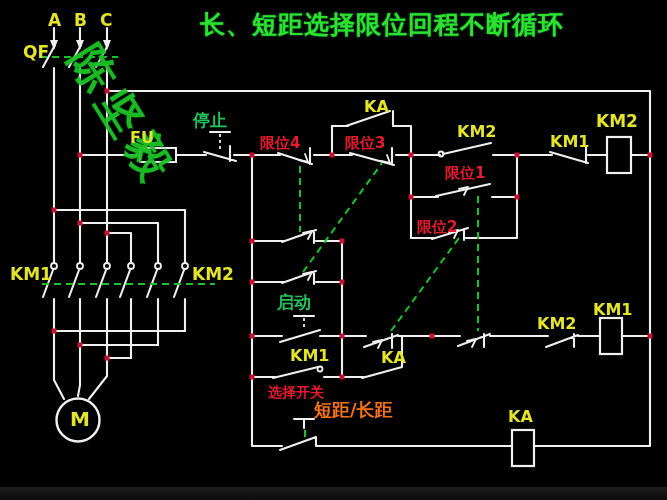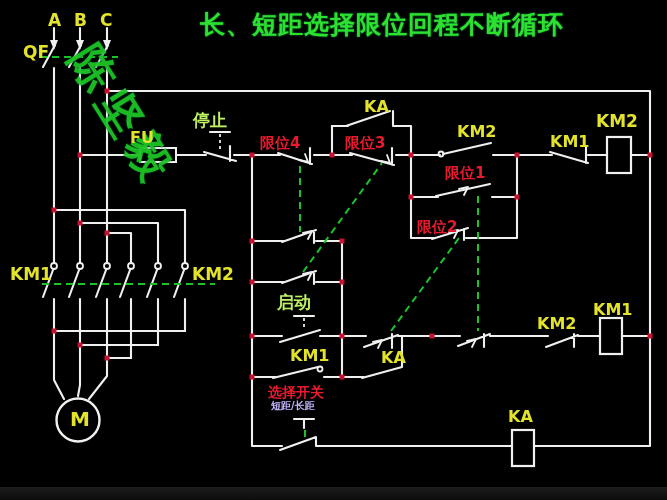--- a/index.html
+++ b/index.html
@@ -5,22 +5,22 @@
   html,body{margin:0;padding:0;background:#000;}
   .stage{
     position:relative;width:667px;height:500px;background:#000;overflow:hidden;
     font-family:"DejaVu Sans","Liberation Sans",sans-serif;
   }
   .stage svg{position:absolute;left:0;top:0;}
   .lbl{position:absolute;white-space:nowrap;line-height:1;}
   .y {color:#e3e32b;font-size:16px;font-weight:bold;}
   .y-lg{color:#e3e32b;font-size:17px;font-weight:bold;}
   .r {color:#ea1a2e;font-size:15px;font-weight:bold;}
-  .r-lg{color:#bef264;font-size:17px;font-weight:bold;}
-  .g {color:#c4b5fd;font-size:10px;font-weight:bold;}
+  .r-lg{color:#22c55e;font-size:17px;font-weight:bold;}
+  .g {color:#f97316;font-size:18px;font-weight:bold;margin-left:43px;}
   .title{
     color:#2ee12e;font-size:25px;font-weight:bold;letter-spacing:1px;
     text-shadow:0 0 2px #0a4;
   }
   .watermark{
     color:#1dc425;font-size:44px;font-weight:bold;letter-spacing:8px;
     transform:rotate(58deg);transform-origin:left top;opacity:0.95;
     text-shadow:0 0 2px #063;
   }
   .motor-m{color:#e3e32b;font-size:20px;font-weight:bold;}

